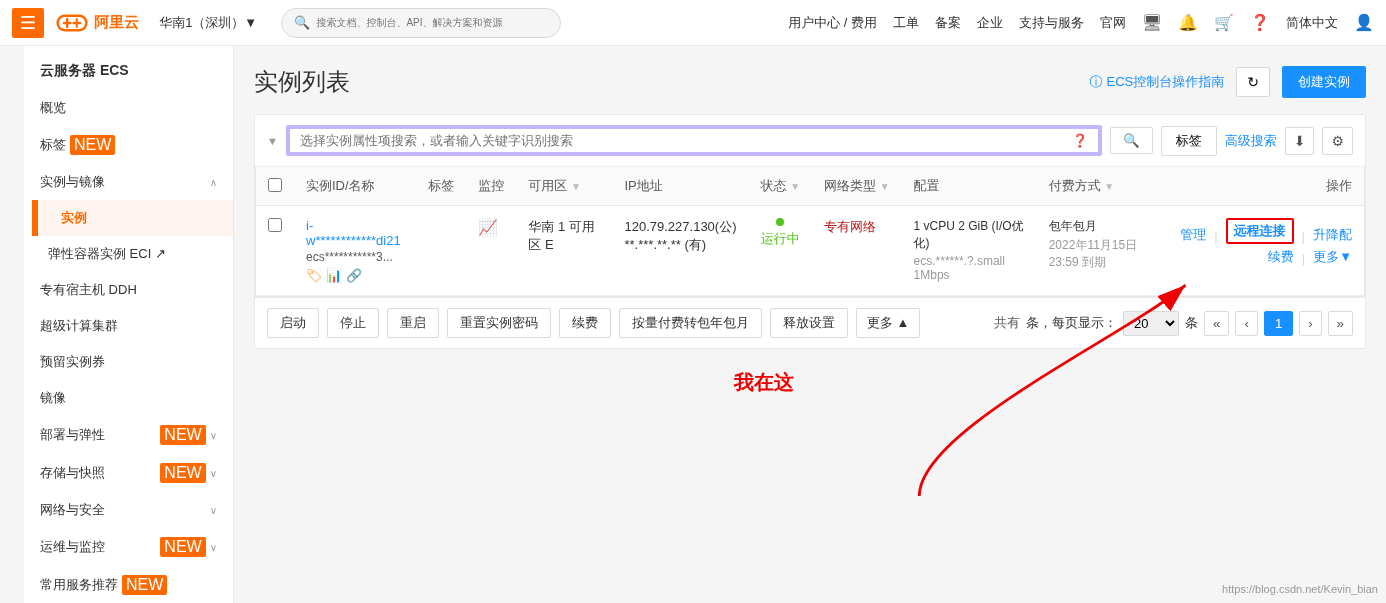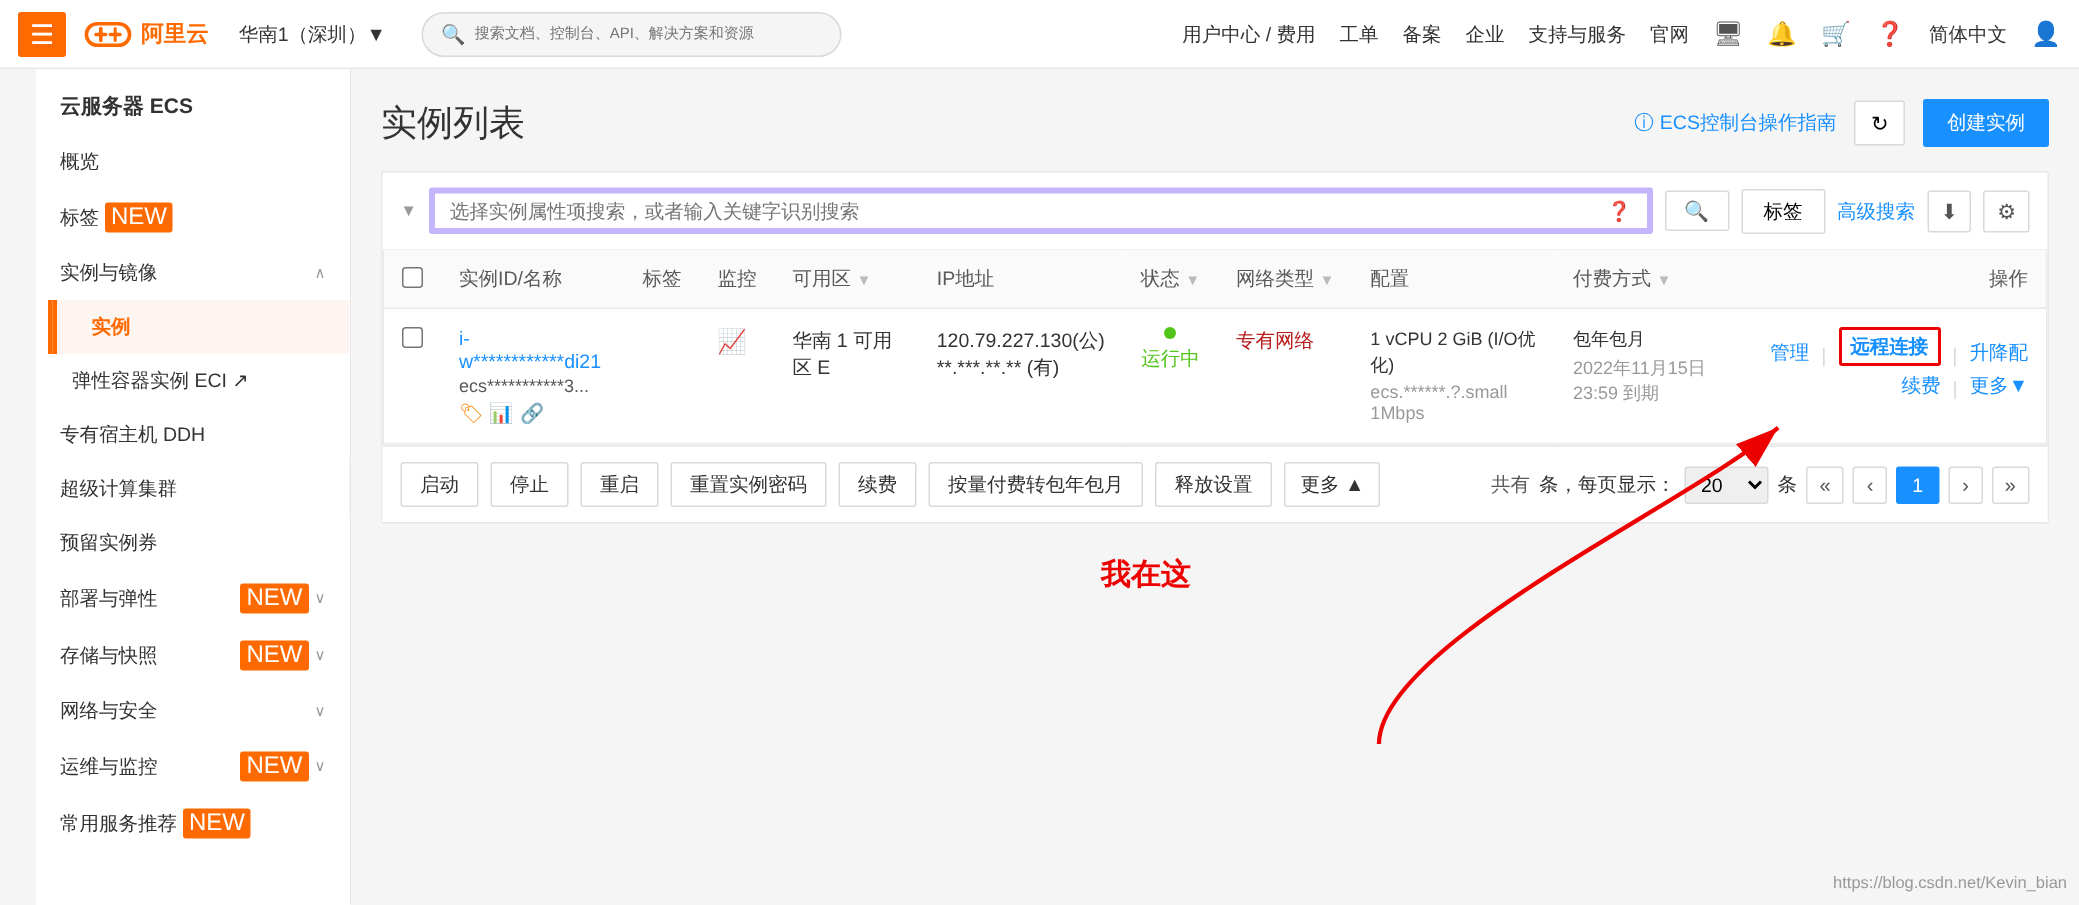--- a/index.html
+++ b/index.html
@@ -185,20 +185,23 @@
     </div>
 
     <div class="sidebar-item">
       <span>专有宿主机 DDH</span>
     </div>
     <div class="sidebar-item">
       <span>超级计算集群</span>
     </div>
     <div class="sidebar-item">
       <span>预留实例券</span>
+    </div>
+    <div class="sidebar-item">
+      <span>镜像</span>
     </div>
 
     <div class="sidebar-group">
       <span>部署与弹性</span>
       <div style="display:flex;align-items:center;gap:4px;">
         <span class="badge-new">NEW</span>
         <span class="chevron">∨</span>
       </div>
     </div>
 

